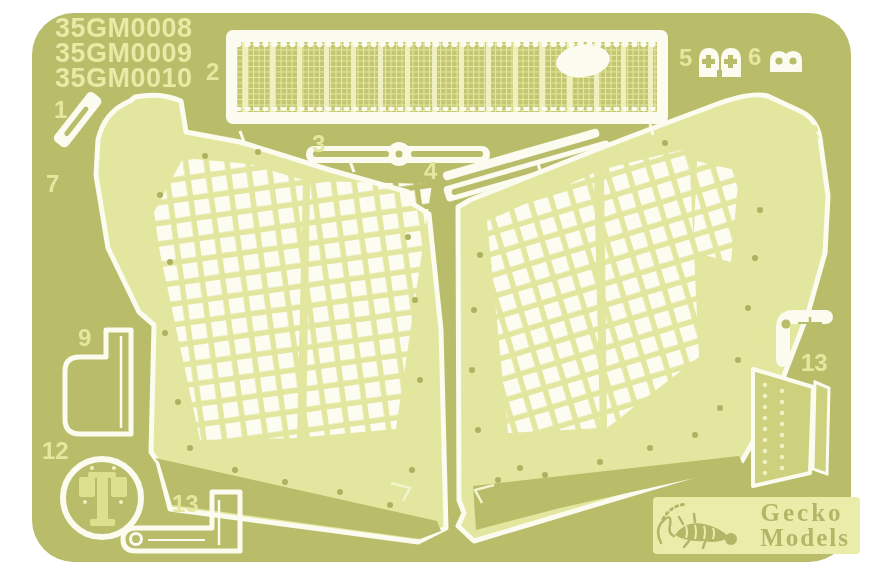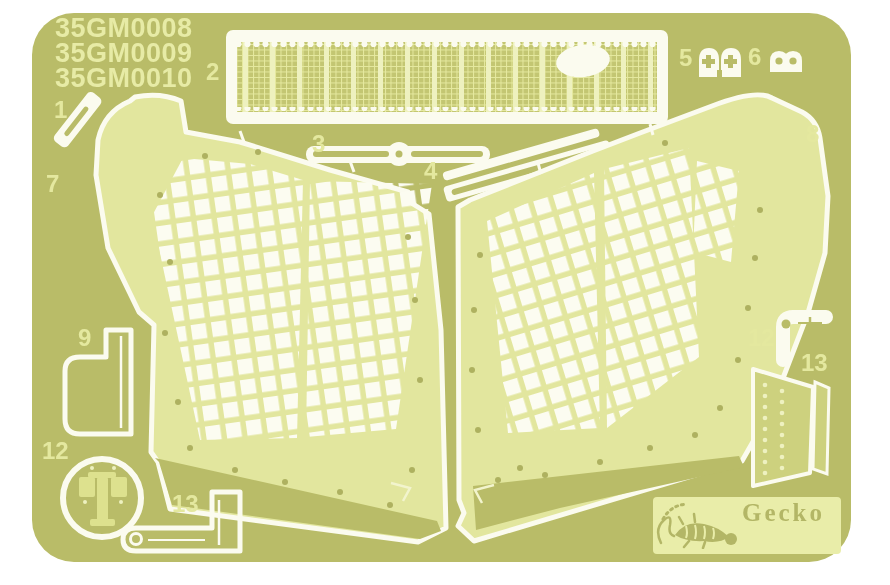--- a/index.html
+++ b/index.html
@@ -16,21 +16,21 @@
     position:absolute;color:#e4e89f;font-size:24px;font-weight:bold;line-height:24px;
   }
   .p1{left:54px;top:98px;}   .p2{left:206px;top:60px;}
   .p3{left:312px;top:132px;} .p4{left:424px;top:159px;}
   .p5{left:679px;top:46px;}  .p6{left:748px;top:45px;}
   .p7{left:46px;top:172px;}  .p8{left:806px;top:122px;}
   .p9{left:78px;top:326px;}  .p10{left:42px;top:439px;}
   .p11{left:172px;top:492px;}.p12{left:748px;top:326px;}
   .p13{left:801px;top:351px;}
   .logo-plate{
-    position:absolute;left:653px;top:497px;width:188px;height:57px;
+    position:absolute;left:653px;top:497px;width:207px;height:57px;
     background:#e9eda9;border-radius:4px;
   }
   .logo-art{position:absolute;left:2px;top:3px;}
   .logo-text{
     position:absolute;right:10px;top:3px;text-align:center;
     font-family:"Liberation Serif", serif;font-weight:bold;color:#b3b666;
   }
   .logo-line1{display:block;font-size:25px;line-height:25px;letter-spacing:3px;margin-right:6px;}
   .logo-line2{display:block;font-size:25px;line-height:25px;letter-spacing:2px;}
 </style>
@@ -255,16 +255,17 @@
     <svg class="logo-art" width="88" height="52" viewBox="0 0 88 52">
       <path d="M10,22 Q18,8 34,7" fill="none" stroke="#b3b666" stroke-width="3" stroke-linecap="round" stroke-dasharray="2 4"></path>
       <path d="M8,46 Q1,32 11,23 Q19,16 17,28 Q15,37 21,39" fill="none" stroke="#b3b666" stroke-width="2.5" stroke-linecap="round"></path>
       <path d="M22,38 Q32,23 51,27 Q66,30 76,40 Q66,47 51,44 Q33,45 22,38 Z" fill="#b3b666"></path>
       <circle cx="78" cy="42" r="6" fill="#b3b666"></circle>
       <path d="M30,27 L26,20 M42,25 L41,17 M36,44 L31,50 M52,45 L50,51" stroke="#b3b666" stroke-width="2.5" stroke-linecap="round"></path>
       <path d="M33,29 Q35,36 33,41 M42,28 Q44,35 42,42 M51,29 Q53,35 51,42 M60,31 Q62,36 60,42" stroke="#e9eda9" stroke-width="2" fill="none"></path>
     </svg>
     <div class="logo-text">
       <span class="logo-line1">Gecko</span>
+      <span class="logo-line2">Models</span>
     </div>
   </div>
 
 </div>
 
 </body></html>

